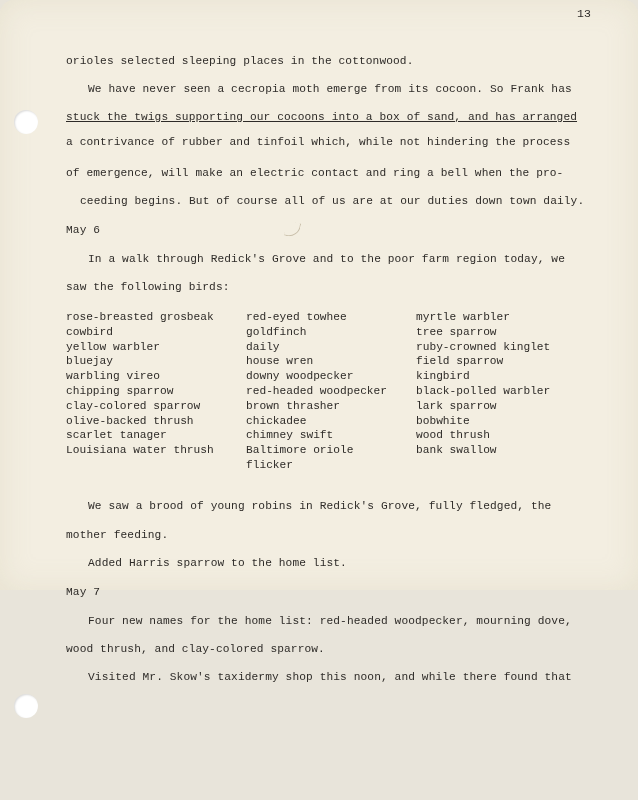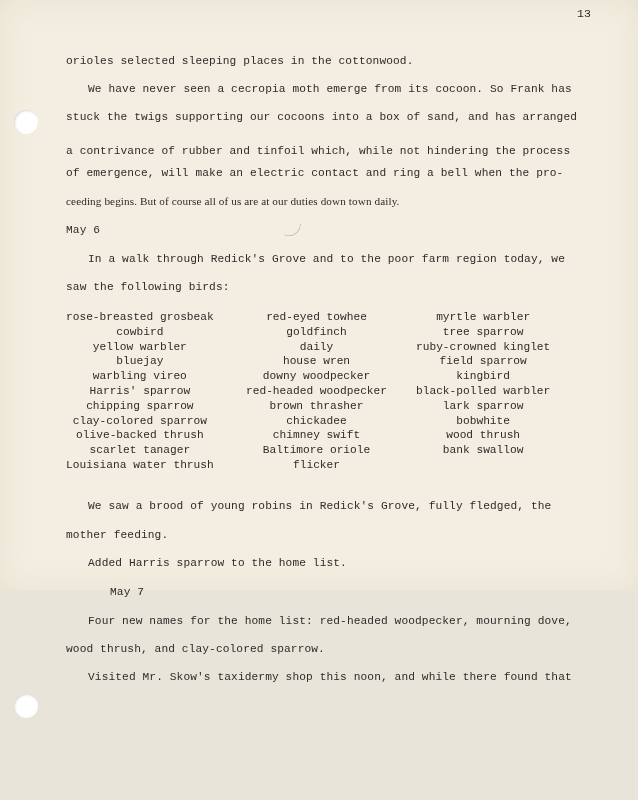--- a/index.html
+++ b/index.html
@@ -2,59 +2,58 @@
 <html><head>
   <meta charset="utf-8">
   <style>
     html, body { margin:0; padding:0; }
     body { width:638px; height:800px; background:#e8e4da; position:relative; overflow:hidden; font-family:"Liberation Mono","DejaVu Sans Mono",monospace; }
     .page { position:absolute; left:0; top:0; width:638px; height:590px; background:#f3eee1; border-radius:14px 14px 0 0; box-shadow: inset 0 0 30px rgba(200,190,160,0.25); }
     .hole { position:absolute; left:14px; width:24px; height:24px; border-radius:50%; background:#ffffff; box-shadow: inset 1px 1px 2px rgba(0,0,0,0.15); }
     .text { position:absolute; color:#2e2b28; font-size:11.2px; letter-spacing:0.1px; white-space:nowrap; }
     .pnum { position:absolute; left:577px; top:7px; color:#2e2b28; font-size:11.5px; }
     .col { position:absolute; top:310px; color:#2e2b28; font-size:11.2px; line-height:14.8px; }
-    .col div { white-space:nowrap;text-align:center; }
+    .col div { white-space:nowrap; }
     .tick { position:absolute; left:285px; top:222px; width:14px; height:14px; border-right:1px solid #b9ad95; border-bottom:1px solid #b9ad95; border-radius:0 0 12px 0; transform:rotate(10deg); opacity:0.7; }
   </style>
 </head>
 <body>
 
 <div class="page">
   <div class="hole" style="top:110px"></div>
   <div class="hole" style="top:694px"></div>
   <div class="tick"></div>
 
   <div class="pnum">13</div>
 
   <div id="lines">
       <div class="text" style="left: 66px; top: 55px; text-align: center;">orioles selected sleeping places in the cottonwood.</div>
       <div class="text" style="left: 88px; top: 83px;">We have never seen a cecropia moth emerge from its cocoon.  So Frank has</div>
-      <div class="text" style="left: 66px; top: 111px;">stuck the twigs supporting our cocoons into a box of sand, and has arranged</div>
-      <div class="text" style="left: 66px; top: 145px; text-align: center;">a contrivance of rubber and tinfoil which, while not hindering the process</div>
+      <div class="text" style="left: 66px; top: 111px; text-decoration: underline;">stuck the twigs supporting our cocoons into a box of sand, and has arranged</div>
+      <div class="text" style="left: 66px; top: 136px; text-align: center;">a contrivance of rubber and tinfoil which, while not hindering the process</div>
       <div class="text" style="left: 66px; top: 167px;">of emergence, will make an electric contact and ring a bell when the pro-</div>
-      <div class="text" style="left: 66px; top: 195px; font-family: Liberation Serif, serif;">ceeding begins.  But of course all of us are at our duties down town daily.</div>
+      <div class="text" style="left: 80px; top: 195px;">ceeding begins.  But of course all of us are at our duties down town daily.</div>
       <div class="text" style="left: 66px; top: 224px;">May 6</div>
       <div class="text" style="left: 88px; top: 253px;">In a walk through Redick's Grove and to the poor farm region today, we</div>
       <div class="text" style="left: 66px; top: 281px;">saw the following birds:</div>
       <div class="text" style="left: 88px; top: 500px;">We saw a brood of young robins in Redick's Grove, fully fledged, the</div>
       <div class="text" style="left: 66px; top: 529px;">mother feeding.</div>
       <div class="text" style="left: 88px; top: 557px;">Added Harris sparrow to the home list.</div>
-      <div class="text" style="left: 66px; top: 586px; margin-left: 44px;">May 7</div>
+      <div class="text" style="left: 66px; top: 586px;">May 7</div>
       <div class="text" style="left: 88px; top: 615px;">Four new names for the home list: red-headed woodpecker, mourning dove,</div>
       <div class="text" style="left: 66px; top: 643px;">wood thrush, and clay-colored sparrow.</div>
       <div class="text" style="left: 88px; top: 671px;">Visited Mr. Skow's taxidermy shop this noon, and while there found that</div>
     </div>
 
   <div class="col" style="left:66px" id="col0">
       <div>rose-breasted grosbeak</div>
       <div>cowbird</div>
       <div>yellow warbler</div>
       <div>bluejay</div>
       <div>warbling vireo</div>
-      <div>Harris' sparrow</div>
       <div>chipping sparrow</div>
       <div>clay-colored sparrow</div>
       <div>olive-backed thrush</div>
       <div>scarlet tanager</div>
       <div>Louisiana water thrush</div>
     </div>
   <div class="col" style="left:246px" id="col1">
       <div>red-eyed towhee</div>
       <div>goldfinch</div>
       <div>daily</div>

